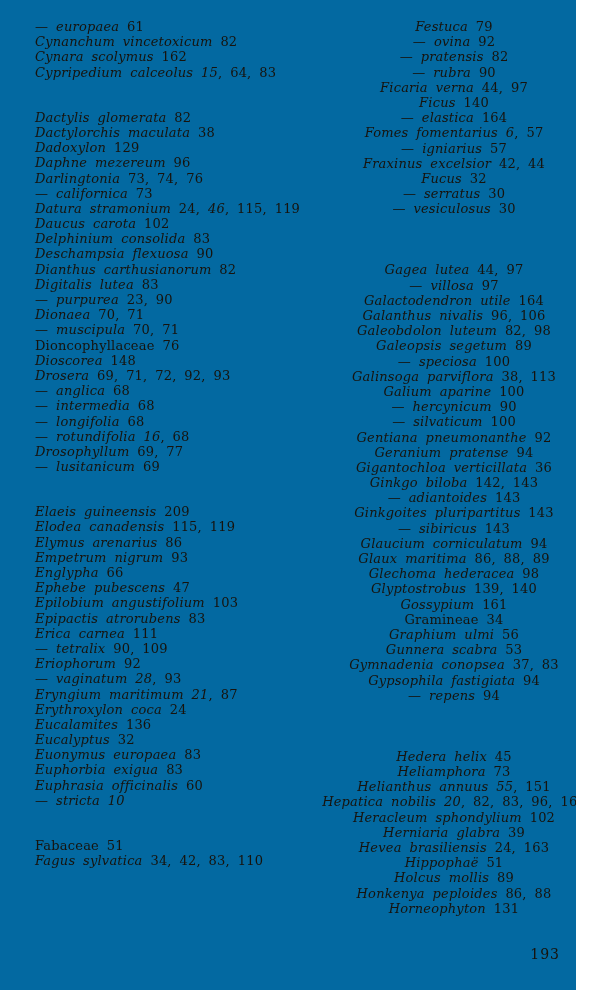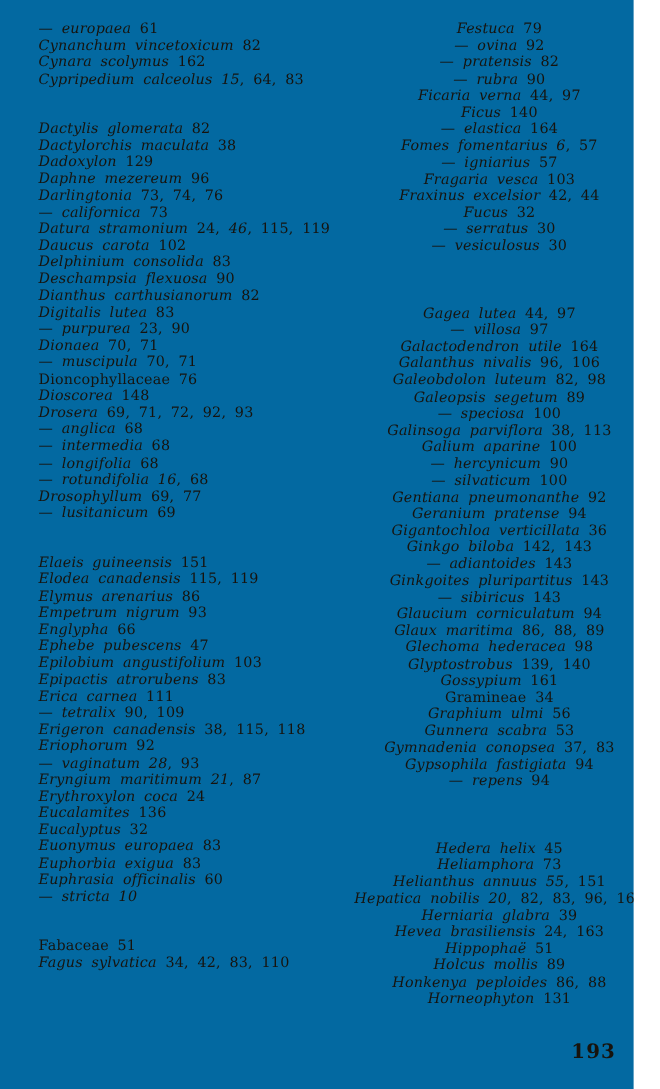--- a/index.html
+++ b/index.html
@@ -31,22 +31,22 @@
   .col-right .group { margin-bottom: 46px; }
   .col .group:last-child { margin-bottom: 17px; }
   .line { height: 15.2px; }
   .it { font-style: italic; }
   .page-number {
     position: absolute;
     top: 946px;
     left: 470px;
     width: 90px;
     text-align: right;
-    font-size: 18px;
-    font-weight: bold;
+    font-size: 14px;
+    font-weight: normal;
     letter-spacing: 1px;
   }
 </style>
 </head>
 <body>
 
 <div class="page">
   <div class="col col-left">
       <div class="group">
         <div class="line"><span>— </span><span class="it">europaea</span><span> 61</span></div>
@@ -74,31 +74,30 @@
         <div class="line"><span class="it">Dioscorea</span><span> 148</span></div>
         <div class="line"><span class="it">Drosera</span><span> 69, 71, 72, 92, 93</span></div>
         <div class="line"><span>— </span><span class="it">anglica</span><span> 68</span></div>
         <div class="line"><span>— </span><span class="it">intermedia</span><span> 68</span></div>
         <div class="line"><span>— </span><span class="it">longifolia</span><span> 68</span></div>
         <div class="line"><span>— </span><span class="it">rotundifolia</span><span> </span><span class="it">16</span><span>, 68</span></div>
         <div class="line"><span class="it">Drosophyllum</span><span> 69, 77</span></div>
         <div class="line"><span>— </span><span class="it">lusitanicum</span><span> 69</span></div>
       </div>
       <div class="group">
-        <div class="line"><span class="it">Elaeis guineensis</span><span> 151</span></div>
+        <div class="line"><span class="it">Elaeis guineensis</span><span> 209</span></div>
         <div class="line"><span class="it">Elodea canadensis</span><span> 115, 119</span></div>
         <div class="line"><span class="it">Elymus arenarius</span><span> 86</span></div>
         <div class="line"><span class="it">Empetrum nigrum</span><span> 93</span></div>
         <div class="line"><span class="it">Englypha</span><span> 66</span></div>
         <div class="line"><span class="it">Ephebe pubescens</span><span> 47</span></div>
         <div class="line"><span class="it">Epilobium angustifolium</span><span> 103</span></div>
         <div class="line"><span class="it">Epipactis atrorubens</span><span> 83</span></div>
         <div class="line"><span class="it">Erica carnea</span><span> 111</span></div>
         <div class="line"><span>— </span><span class="it">tetralix</span><span> 90, 109</span></div>
-        <div class="line"><span class="it">Erigeron canadensis</span><span> 38, 115, 118</span></div>
         <div class="line"><span class="it">Eriophorum</span><span> 92</span></div>
         <div class="line"><span>— </span><span class="it">vaginatum</span><span> </span><span class="it">28</span><span>, 93</span></div>
         <div class="line"><span class="it">Eryngium maritimum</span><span> </span><span class="it">21</span><span>, 87</span></div>
         <div class="line"><span class="it">Erythroxylon coca</span><span> 24</span></div>
         <div class="line"><span class="it">Eucalamites</span><span> 136</span></div>
         <div class="line"><span class="it">Eucalyptus</span><span> 32</span></div>
         <div class="line"><span class="it">Euonymus europaea</span><span> 83</span></div>
         <div class="line"><span class="it">Euphorbia exigua</span><span> 83</span></div>
         <div class="line"><span class="it">Euphrasia officinalis</span><span> 60</span></div>
         <div class="line"><span>— </span><span class="it">stricta</span><span> </span><span class="it">10</span></div>
@@ -112,21 +111,20 @@
       <div class="group">
         <div class="line"><span class="it">Festuca</span><span> 79</span></div>
         <div class="line"><span>— </span><span class="it">ovina</span><span> 92</span></div>
         <div class="line"><span>— </span><span class="it">pratensis</span><span> 82</span></div>
         <div class="line"><span>— </span><span class="it">rubra</span><span> 90</span></div>
         <div class="line"><span class="it">Ficaria verna</span><span> 44, 97</span></div>
         <div class="line"><span class="it">Ficus</span><span> 140</span></div>
         <div class="line"><span>— </span><span class="it">elastica</span><span> 164</span></div>
         <div class="line"><span class="it">Fomes fomentarius</span><span> </span><span class="it">6</span><span>, 57</span></div>
         <div class="line"><span>— </span><span class="it">igniarius</span><span> 57</span></div>
-        <div class="line"><span class="it">Fragaria vesca</span><span> 103</span></div>
         <div class="line"><span class="it">Fraxinus excelsior</span><span> 42, 44</span></div>
         <div class="line"><span class="it">Fucus</span><span> 32</span></div>
         <div class="line"><span>— </span><span class="it">serratus</span><span> 30</span></div>
         <div class="line"><span>— </span><span class="it">vesiculosus</span><span> 30</span></div>
       </div>
       <div class="group">
         <div class="line"><span class="it">Gagea lutea</span><span> 44, 97</span></div>
         <div class="line"><span>— </span><span class="it">villosa</span><span> 97</span></div>
         <div class="line"><span class="it">Galactodendron utile</span><span> 164</span></div>
         <div class="line"><span class="it">Galanthus nivalis</span><span> 96, 106</span></div>
@@ -154,20 +152,21 @@
         <div class="line"><span class="it">Gunnera scabra</span><span> 53</span></div>
         <div class="line"><span class="it">Gymnadenia conopsea</span><span> 37, 83</span></div>
         <div class="line"><span class="it">Gypsophila fastigiata</span><span> 94</span></div>
         <div class="line"><span>— </span><span class="it">repens</span><span> 94</span></div>
       </div>
       <div class="group">
         <div class="line"><span class="it">Hedera helix</span><span> 45</span></div>
         <div class="line"><span class="it">Heliamphora</span><span> 73</span></div>
         <div class="line"><span class="it">Helianthus annuus</span><span> </span><span class="it">55</span><span>, 151</span></div>
         <div class="line"><span class="it">Hepatica nobilis</span><span> </span><span class="it">20</span><span>, 82, 83, 96, 166</span></div>
+        <div class="line"><span class="it">Heracleum sphondylium</span><span> 102</span></div>
         <div class="line"><span class="it">Herniaria glabra</span><span> 39</span></div>
         <div class="line"><span class="it">Hevea brasiliensis</span><span> 24, 163</span></div>
         <div class="line"><span class="it">Hippophaë</span><span> 51</span></div>
         <div class="line"><span class="it">Holcus mollis</span><span> 89</span></div>
         <div class="line"><span class="it">Honkenya peploides</span><span> 86, 88</span></div>
         <div class="line"><span class="it">Horneophyton</span><span> 131</span></div>
       </div>
     </div>
   <div class="page-number">193</div>
 </div>

